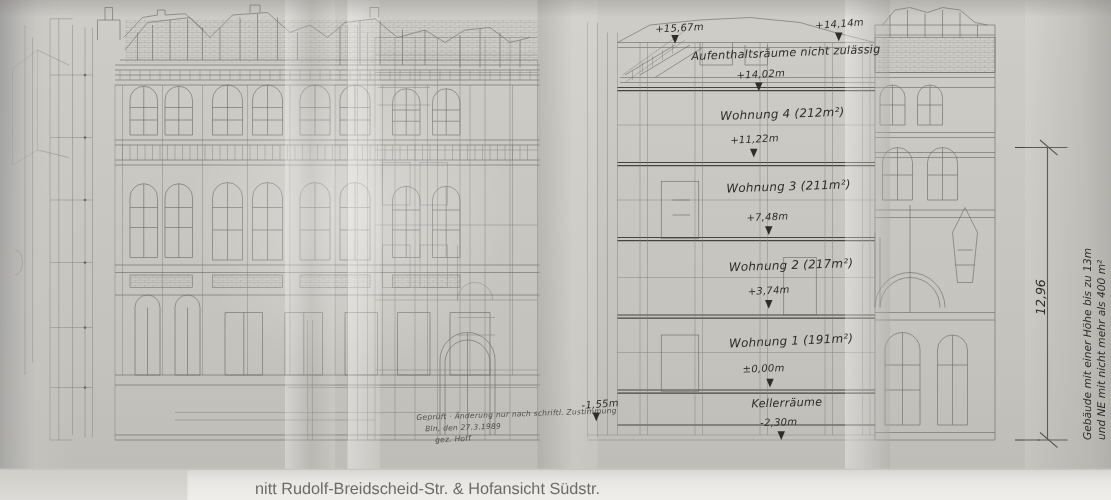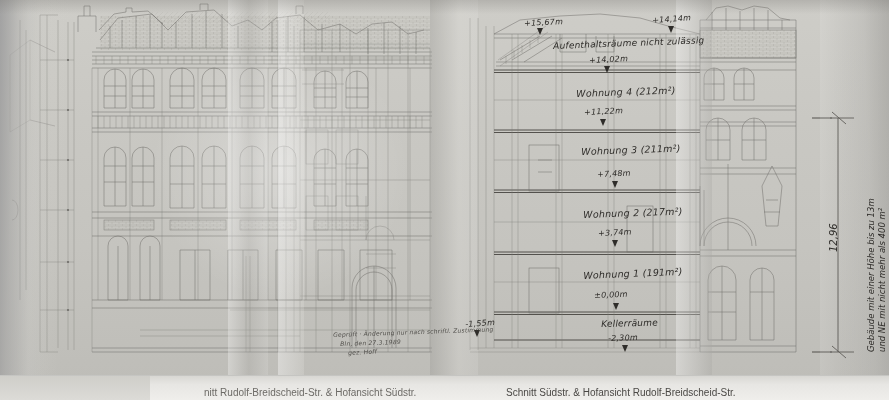--- a/index.html
+++ b/index.html
@@ -69,21 +69,21 @@
     transform-origin:left top;
   }
   .hw.sm{font-size:8px;}
   .hw.md{font-size:9px;}
   .hw.lg{font-size:9.5px;}
 
   
   .caption{
     position:absolute;bottom:2px;
     font-family:"Liberation Sans",sans-serif;
-    font-size:10px;color:#4a4845;white-space:nowrap;padding-left:44px;
+    font-size:13px;color:#4a4845;white-space:nowrap;padding-left:44px;
   }
   .caption.fade{color:#6d6b67;}
 
   
   .marker{position:absolute;width:0;height:0;
     border-left:3.5px solid transparent;border-right:3.5px solid transparent;
     border-top:7px solid #2f2d2a;}
 
   .vtext{
     position:absolute;
@@ -415,15 +415,14 @@
   <div class="vtext" style="left:888px;top:330px;font-size:8.5px;">→ Gebäudeklasse 4</div>
 
   <div class="hw" style="left:333px;top:331px;font-size:6px;color:#3b3935;transform:rotate(-2deg);opacity:.85;">Geprüft · Änderung nur nach schriftl. Zustimmung</div>
   <div class="hw" style="left:340px;top:340px;font-size:6px;color:#3b3935;transform:rotate(-2deg);opacity:.85;">Bln, den 27.3.1989</div>
   <div class="hw" style="left:348px;top:349px;font-size:6px;color:#3b3935;transform:rotate(-3deg);opacity:.85;">gez. Hoff</div>
 
   <div class="desk"></div>
   <div class="desk-left"></div>
 
   <div class="caption fade" style="left:160px;">nitt Rudolf-Breidscheid-Str. &amp; Hofansicht Südstr.</div>
-  <div class="caption" style="left:462px;">Schnitt Südstr. &amp; Hofansicht Rudolf-Breidscheid-Str.</div>
 
 </div>
 
 </body></html>

